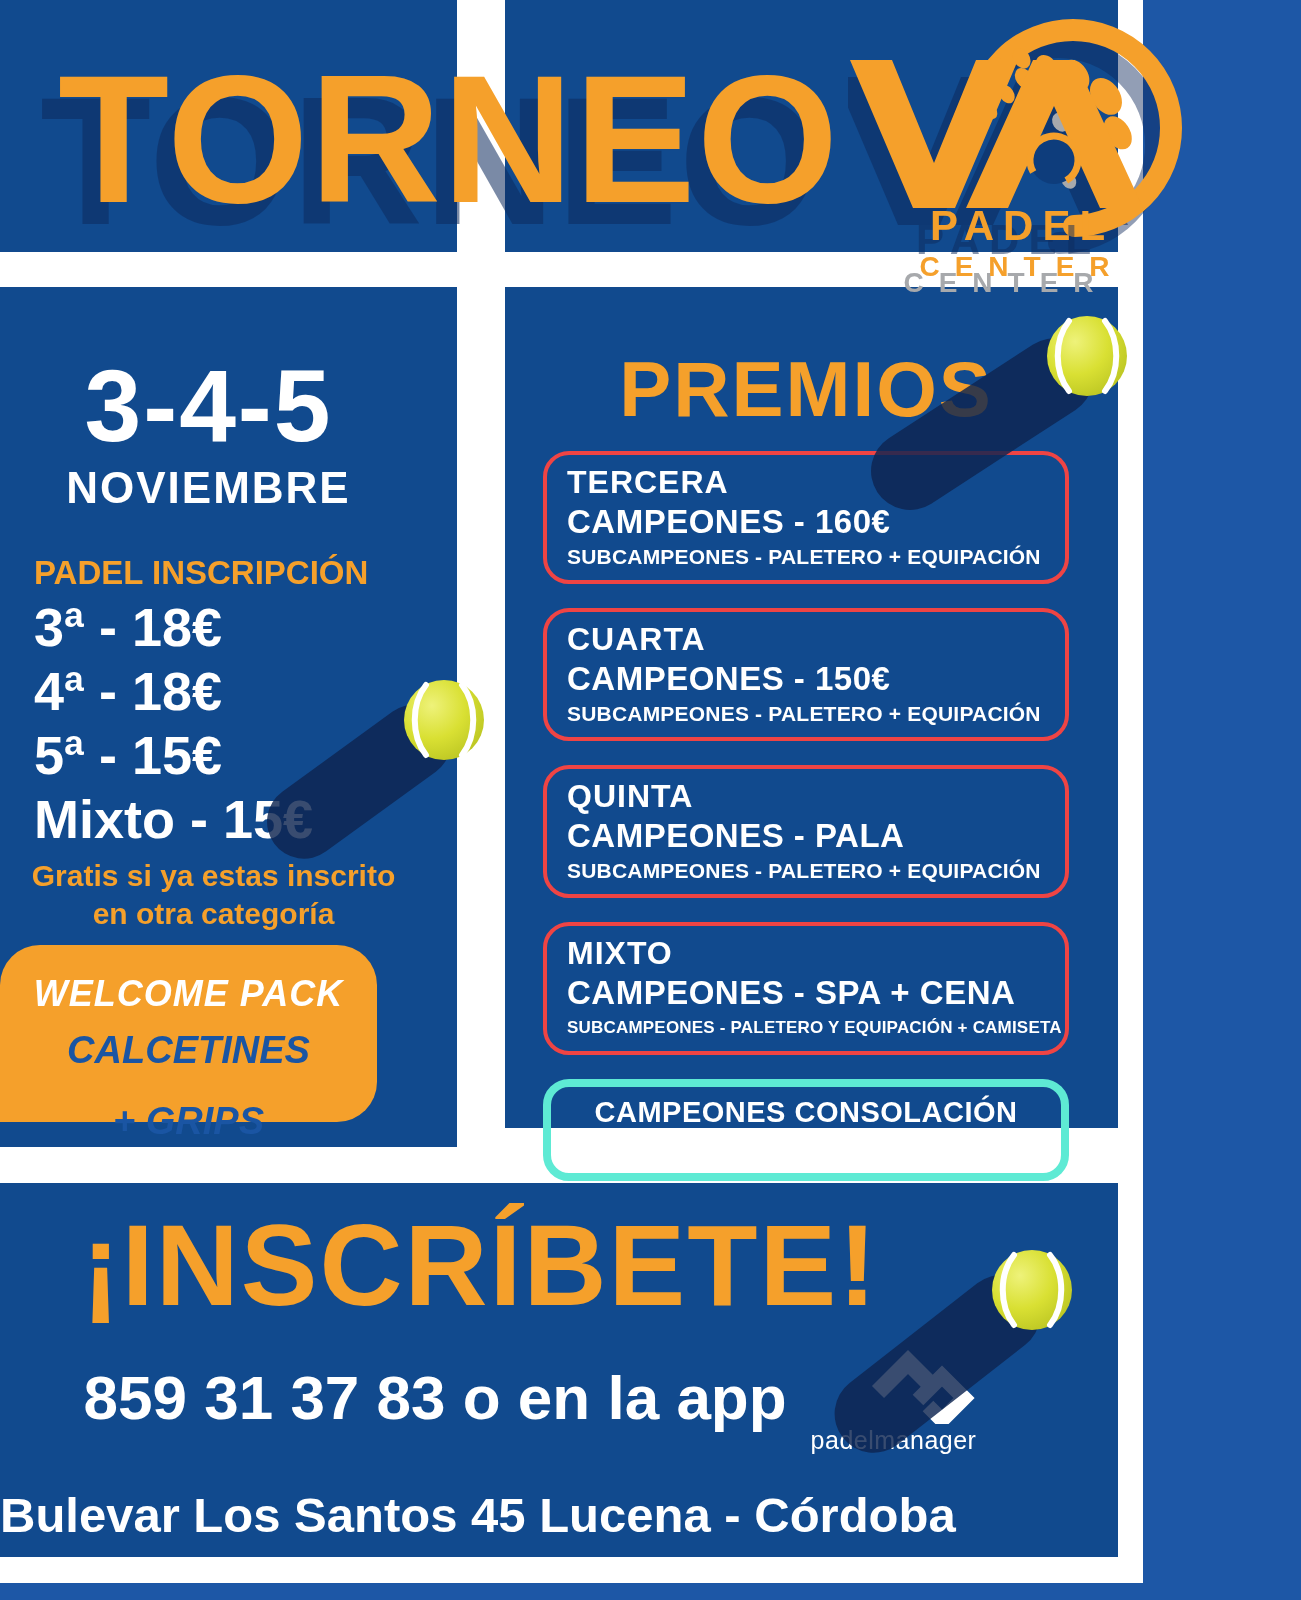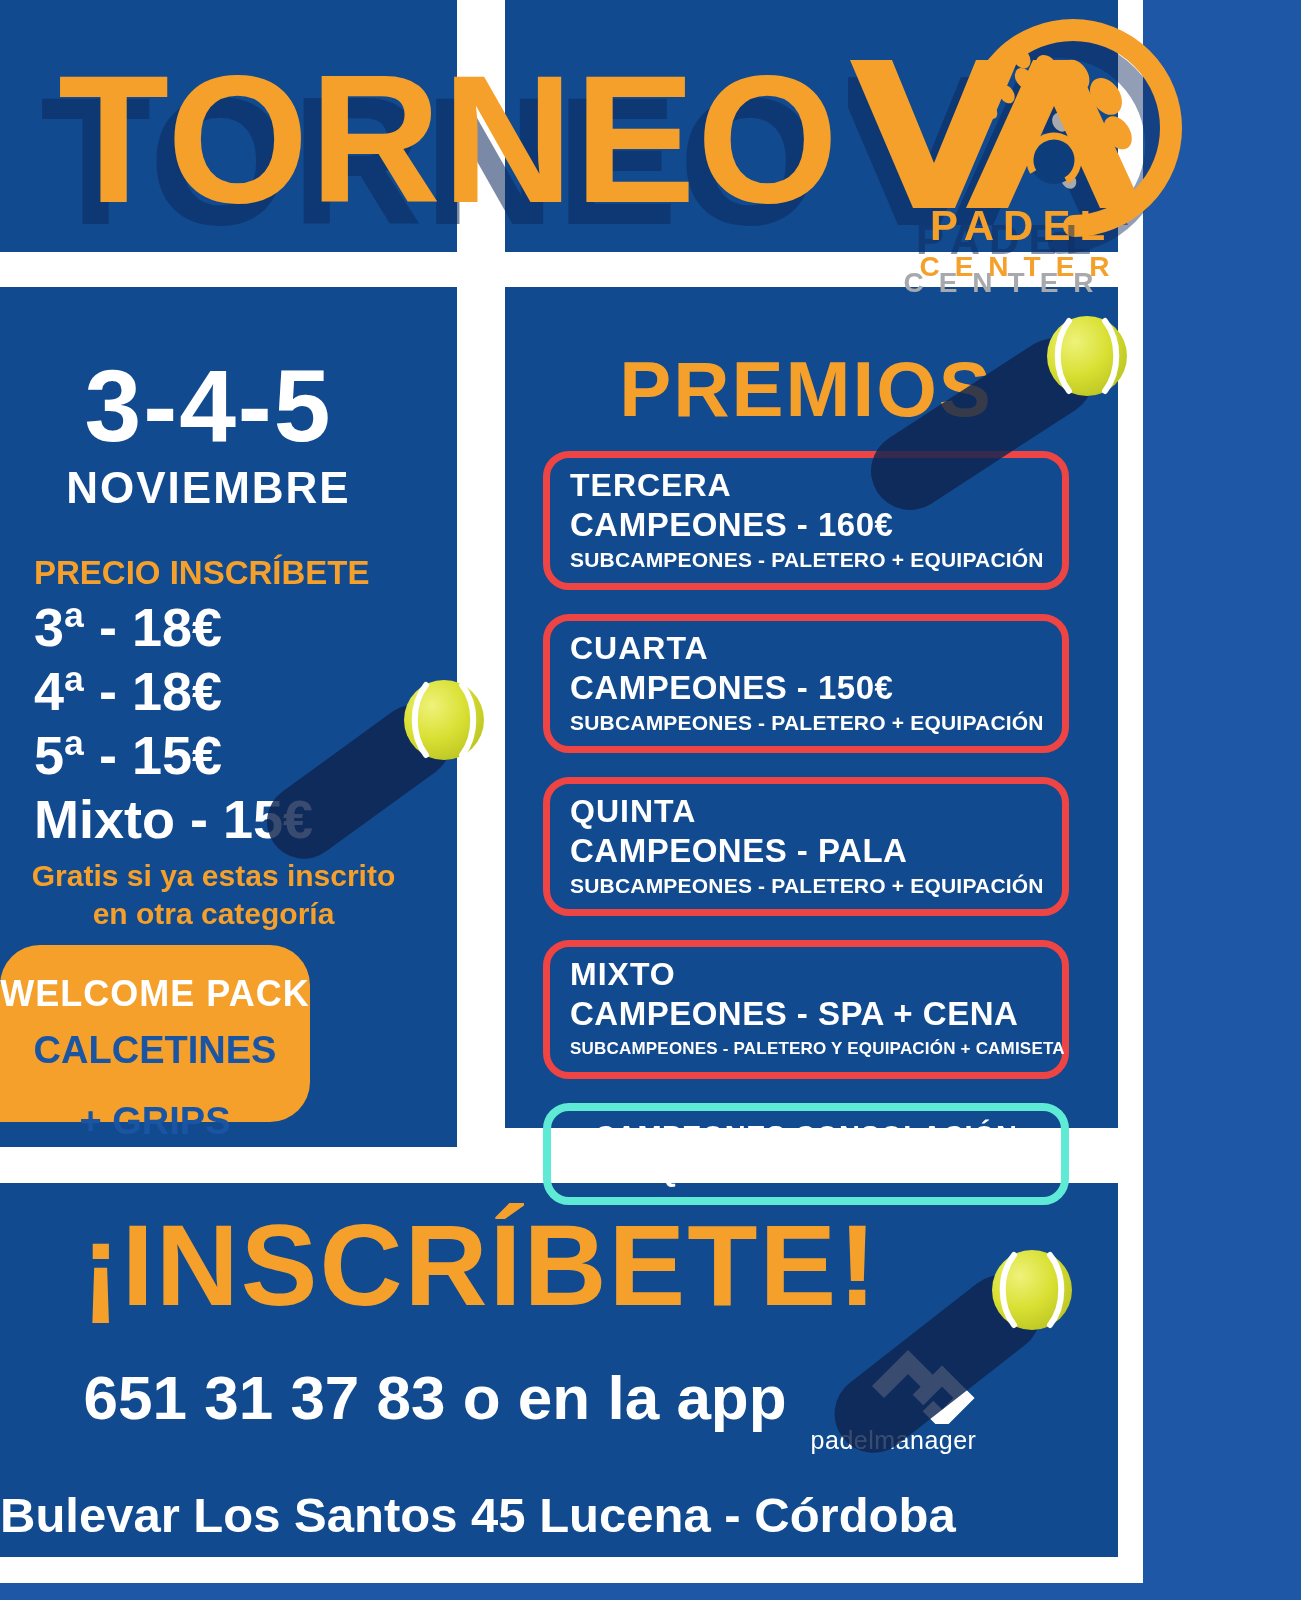--- a/index.html
+++ b/index.html
@@ -29,32 +29,32 @@
 
   
   .left-content{left:0;top:287px;width:457px;height:676px;color:#fff;}
   .dates{margin-top:64px;text-align:center;padding-right:40px;}
   .dates-days{font-size:102px;font-weight:800;line-height:110px;letter-spacing:2px;}
   .dates-month{font-size:44px;font-weight:800;line-height:54px;letter-spacing:2px;}
   .pricing-heading{margin-top:36px;padding-left:34px;font-size:33px;font-weight:800;color:#f5a02b;line-height:44px;white-space:nowrap;}
   .price-line{padding-left:34px;font-size:54px;font-weight:800;line-height:64px;white-space:nowrap;}
   .free-note{margin-top:6px;text-align:center;padding-right:30px;color:#f5a02b;font-size:30px;font-weight:800;line-height:38px;}
   .welcome-box{
-    left:0;top:945px;width:310px;height:177px;background:#f5a02b;
-    border-radius:40px 40px 40px 0;text-align:center;
+    left:0;top:945px;width:377px;height:177px;background:#f5a02b;
+    border-radius:40px 40px 40px 0;text-align:center;font-style:italic;
   }
   .welcome-title{margin-top:28px;font-size:36px;font-weight:800;color:#ffffff;letter-spacing:1px;}
   .welcome-item{font-size:38px;font-weight:800;color:#1a55a3;line-height:46px;margin-top:25px;}
   .welcome-item.first{margin-top:12px;}
 
   
   .premios{left:505px;top:287px;width:613px;height:1052px;padding:56px 49px 0 38px;box-sizing:border-box;color:#fff;}
   .premios-heading{font-size:78px;font-weight:800;color:#f5a02b;text-align:center;line-height:92px;letter-spacing:2px;margin-bottom:16px;}
   .prize-card{
-    border:7px solid #ef4444;border-radius:26px;
+    border:4px solid #ef4444;border-radius:26px;
     padding:8px 14px 10px 20px;margin-bottom:24px;
   }
   .card-category{font-size:32px;font-weight:800;line-height:38px;letter-spacing:1px;}
   .card-champions{font-size:33px;font-weight:800;line-height:42px;letter-spacing:0.5px;}
   .card-runners{font-size:21px;font-weight:800;line-height:27px;letter-spacing:0.2px;white-space:nowrap;}
   .prize-card.mixto .card-runners{font-size:17px;}
   .consolation-card{
     border:8px solid #5eead4;border-radius:26px;text-align:center;
     padding:8px 6px;
   }
@@ -125,21 +125,21 @@
   <text x="174" y="232" text-anchor="middle" font-family="Liberation Sans, sans-serif" font-weight="bold" font-size="42" letter-spacing="9" fill="#f5a02b">PADEL</text>
   <text x="158" y="284" text-anchor="middle" font-family="Liberation Sans, sans-serif" font-weight="bold" font-size="28" letter-spacing="15" fill="#a7a9ac">CENTER</text>
   <text x="174" y="268" text-anchor="middle" font-family="Liberation Sans, sans-serif" font-weight="bold" font-size="28" letter-spacing="15" fill="#f5a02b">CENTER</text>
 </svg>
 
 <div class="abs left-content">
   <div class="dates">
     <div class="dates-days">3-4-5</div>
     <div class="dates-month">NOVIEMBRE</div>
   </div>
-  <div class="pricing-heading">PRECIO INSCRÍBETE</div>
+  <div class="pricing-heading">PADEL INSCRIPCIÓN</div>
   <div class="price-line">3ª - 18€</div>
   <div class="price-line">4ª - 18€</div>
   <div class="price-line">5ª - 15€</div>
   <div class="price-line">Mixto - 15€</div>
   <div class="free-note">
     <div>Gratis si ya estas inscrito</div>
     <div>en otra categoría</div>
   </div>
 </div>
 
@@ -177,21 +177,21 @@
   </div>
 
   <div class="consolation-card">
     <div class="consolation-line">CAMPEONES CONSOLACIÓN</div>
     <div class="consolation-line">EQUIPACIÓN VA PADEL</div>
   </div>
 </div>
 
 <div class="abs cta-headline">¡INSCRÍBETE!</div>
 <div class="abs cta-row">
-  <div class="cta-phone">651 31 37 83 o en la app</div>
+  <div class="cta-phone">859 31 37 83 o en la app</div>
   <div class="app-logo-block">
     <svg width="110" height="84" viewBox="0 0 110 84">
       <polyline points="12,52 42,22 66,46" fill="none" stroke="#ffffff" stroke-width="17"></polyline>
       <path d="M52,60 L76,36 L98,58 L76,80 L62,66" fill="none" stroke="#ffffff" stroke-width="15"></path>
     </svg>
     <div class="app-caption">padelmanager</div>
   </div>
 </div>
 <div class="abs cta-address">Bulevar Los Santos 45 Lucena - Córdoba</div>
 

